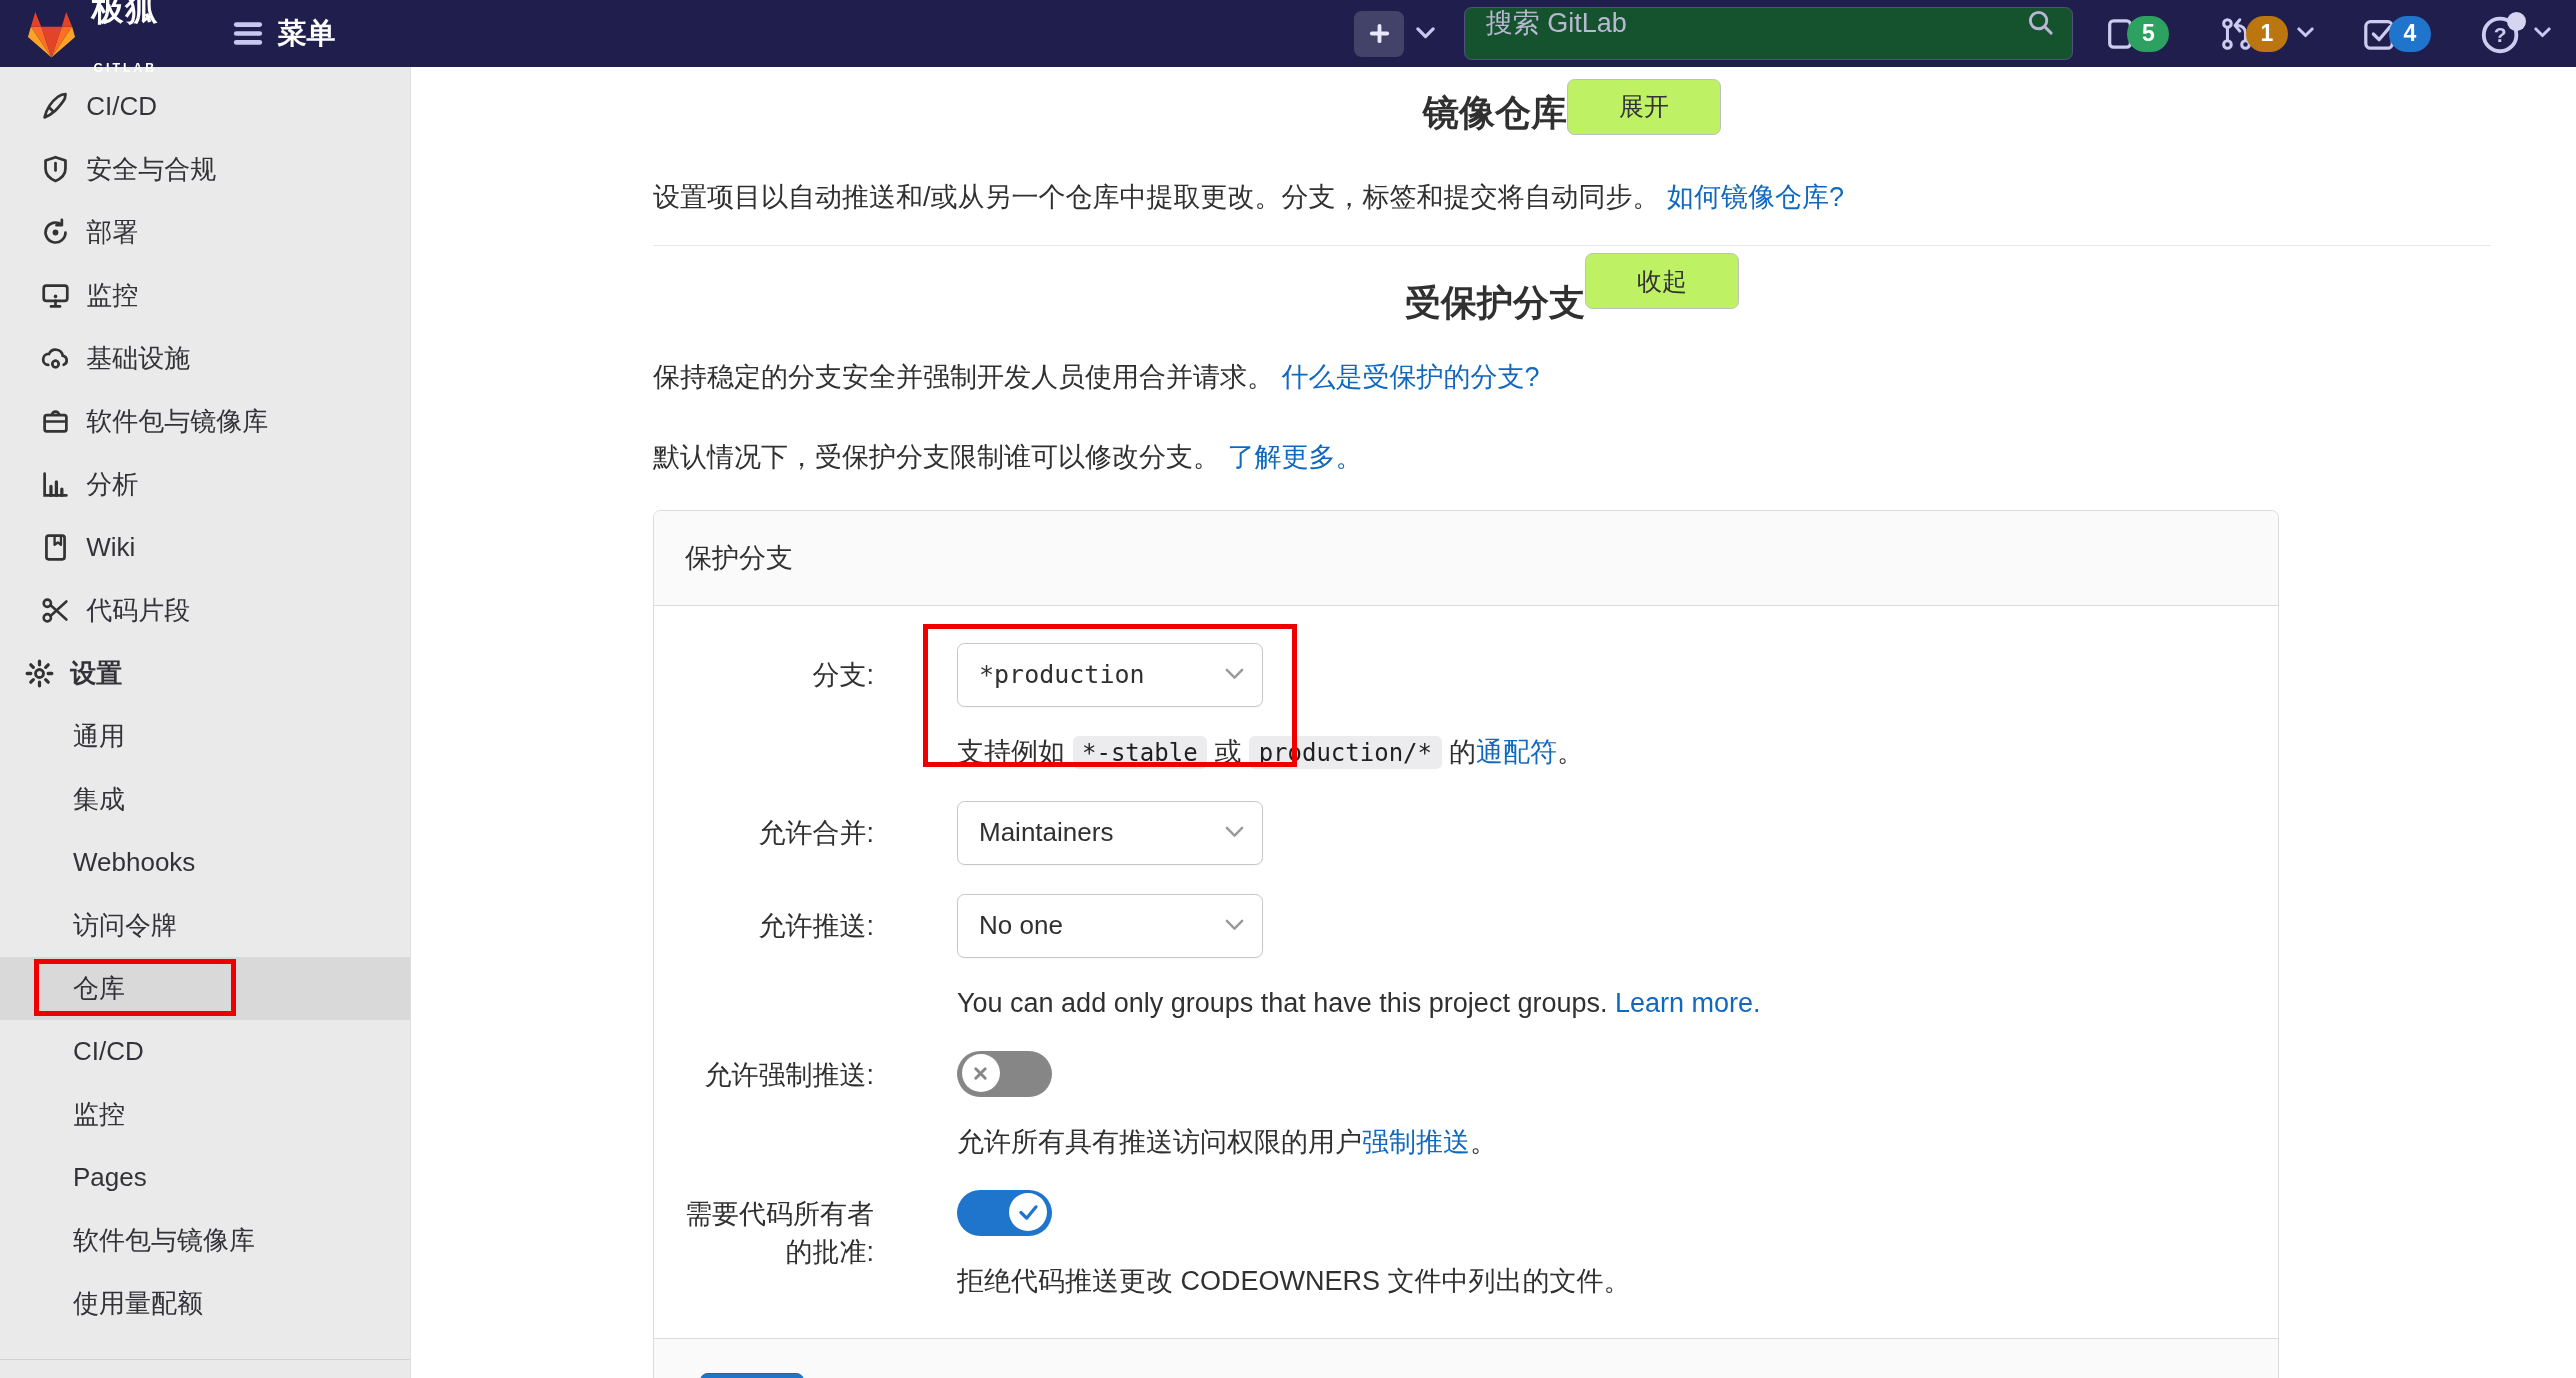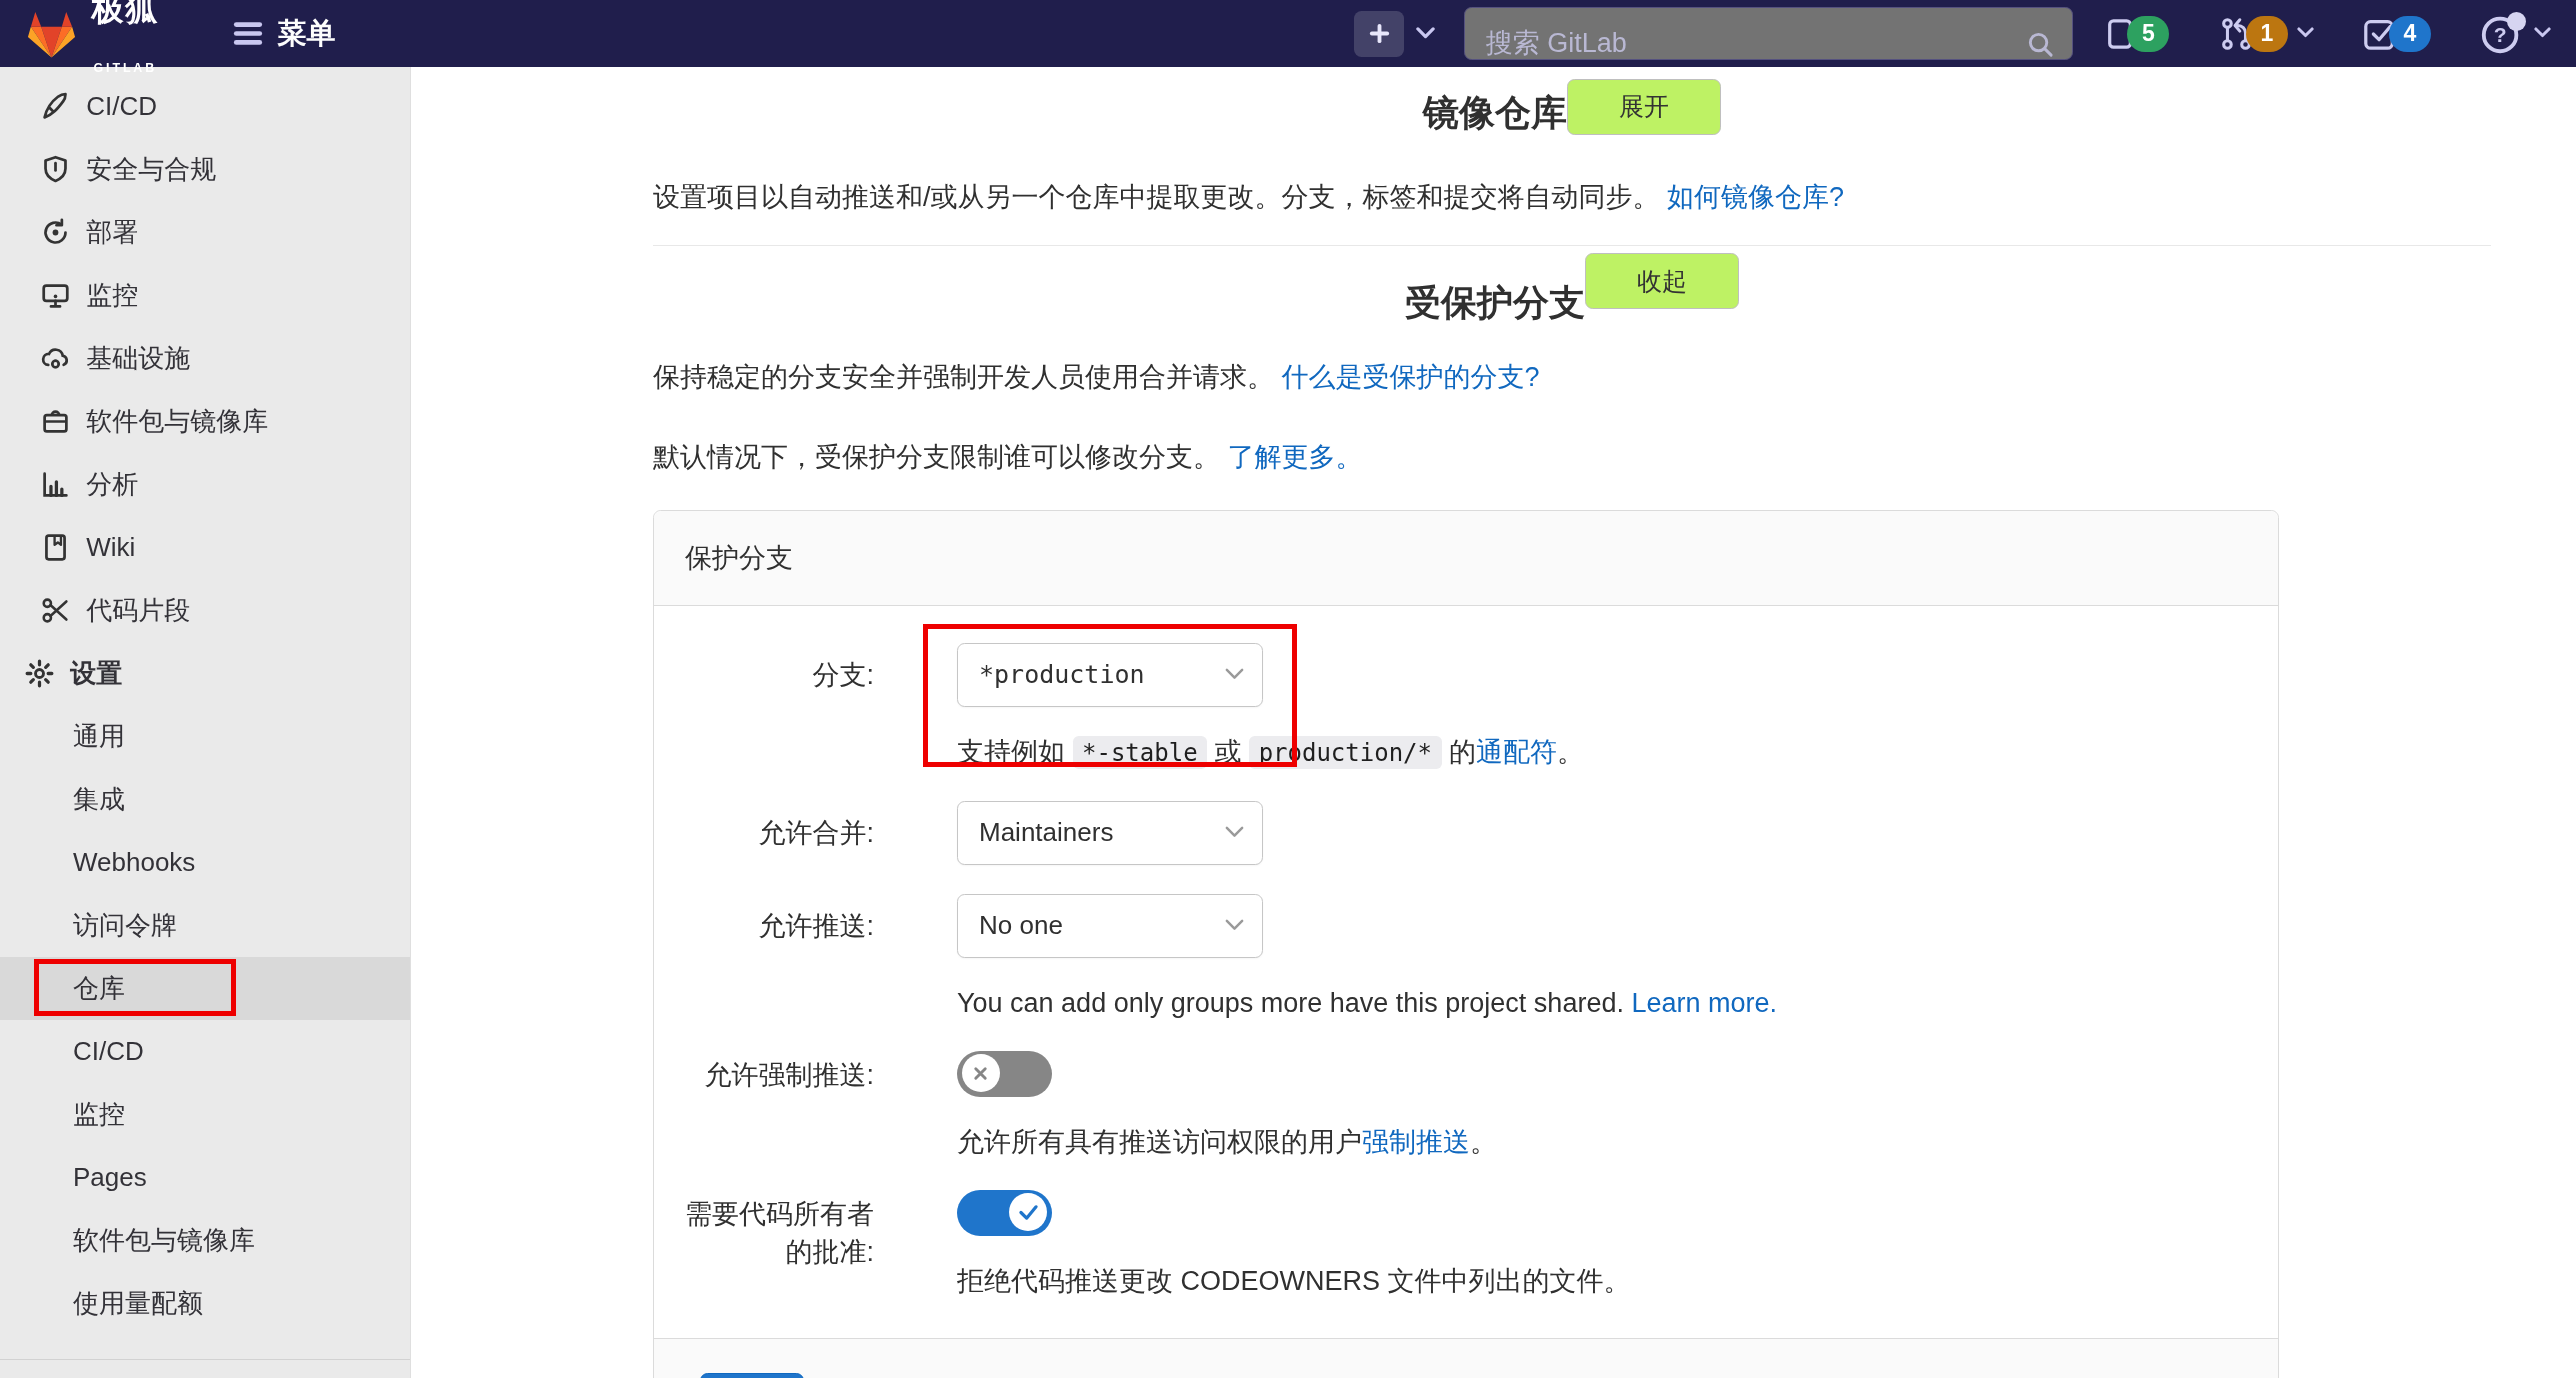--- a/index.html
+++ b/index.html
@@ -14,22 +14,22 @@
   .logo { display:flex; align-items:center; gap:13.4px; margin-right:73px; cursor:pointer; }
   .logo-text { display:flex; flex-direction:column; align-items:center; line-height:1;gap:32px; }
   .logo-cn { color:#fff; font-size:32px; font-weight:bold; letter-spacing:1.9px; }
   .logo-en { color:#fff; font-size:12.4px; font-weight:bold; letter-spacing:2.9px; margin-top:4.8px; }
   .menu-btn { display:flex; align-items:center; gap:13.4px; cursor:pointer; }
   .menu-btn span.txt { color:#fdfdfd; font-size:29px; font-weight:bold; }
   .nav-spacer { flex:1; }
   .plus-group { display:flex; align-items:center; gap:11.5px; margin-right:29px; cursor:pointer; }
   .plus-tile { width:50px; height:46px; border-radius:7.6px; background:rgba(255,255,255,.16);
     display:flex; align-items:center; justify-content:center; }
-  .searchbox { width:609px; height:53px; background:#737373; border:1px solid #55517f;
-    border-radius:7.6px; display:flex; align-items:flex-end; padding:0 17px 0 21px; margin-right:32px; }
+  .searchbox { width:609px; height:53px; background:#14532d; border:1px solid #55517f;
+    border-radius:7.6px; display:flex; align-items:flex-start; padding:0 17px 0 21px; margin-right:32px; }
   .searchbox input { flex:1; background:transparent; border:none; outline:none;
     color:#cfcee6; font-size:27px; font-family:inherit; }
   .searchbox input::placeholder { color:#b9b8d3; }
   .nav-icons { display:flex; align-items:center; gap:48px; margin-right:5.7px; }
   .nav-icon-btn { position:relative; display:flex; align-items:center; cursor:pointer; }
   .badge { height:36px; min-width:42px; padding:0 11.5px; border-radius:19px;
     display:flex; align-items:center; justify-content:center;
     color:#fff; font-size:23px; font-weight:bold; margin-left:-9.5px; z-index:2; }
   .badge.green { background:#2da160; }
   .badge.orange { background:#bc7610; }
@@ -432,21 +432,21 @@
           <div class="ctrl">
             <div class="dropdown">
               <span>No one</span>
               <span>
                 <svg width="21" height="13.4" viewBox="0 0 22 14">
                     <path d="M3 2 l8 8 8-8" fill="none" stroke="#9a9a9a" stroke-width="2.6" stroke-linecap="round" stroke-linejoin="round"></path>
                   </svg>
               </span>
             </div>
             <div class="helper en">
-              <span>You can add only groups more have this project shared. </span><a>Learn more.</a>
+              <span>You can add only groups that have this project groups. </span><a>Learn more.</a>
             </div>
           </div>
         </div>
 
         <div class="form-row">
           <div class="form-label toggle-lbl">允许强制推送:</div>
           <div class="ctrl">
             <div class="toggle off">
               <span class="knob">
                 <svg width="19" height="19" viewBox="0 0 20 20">

